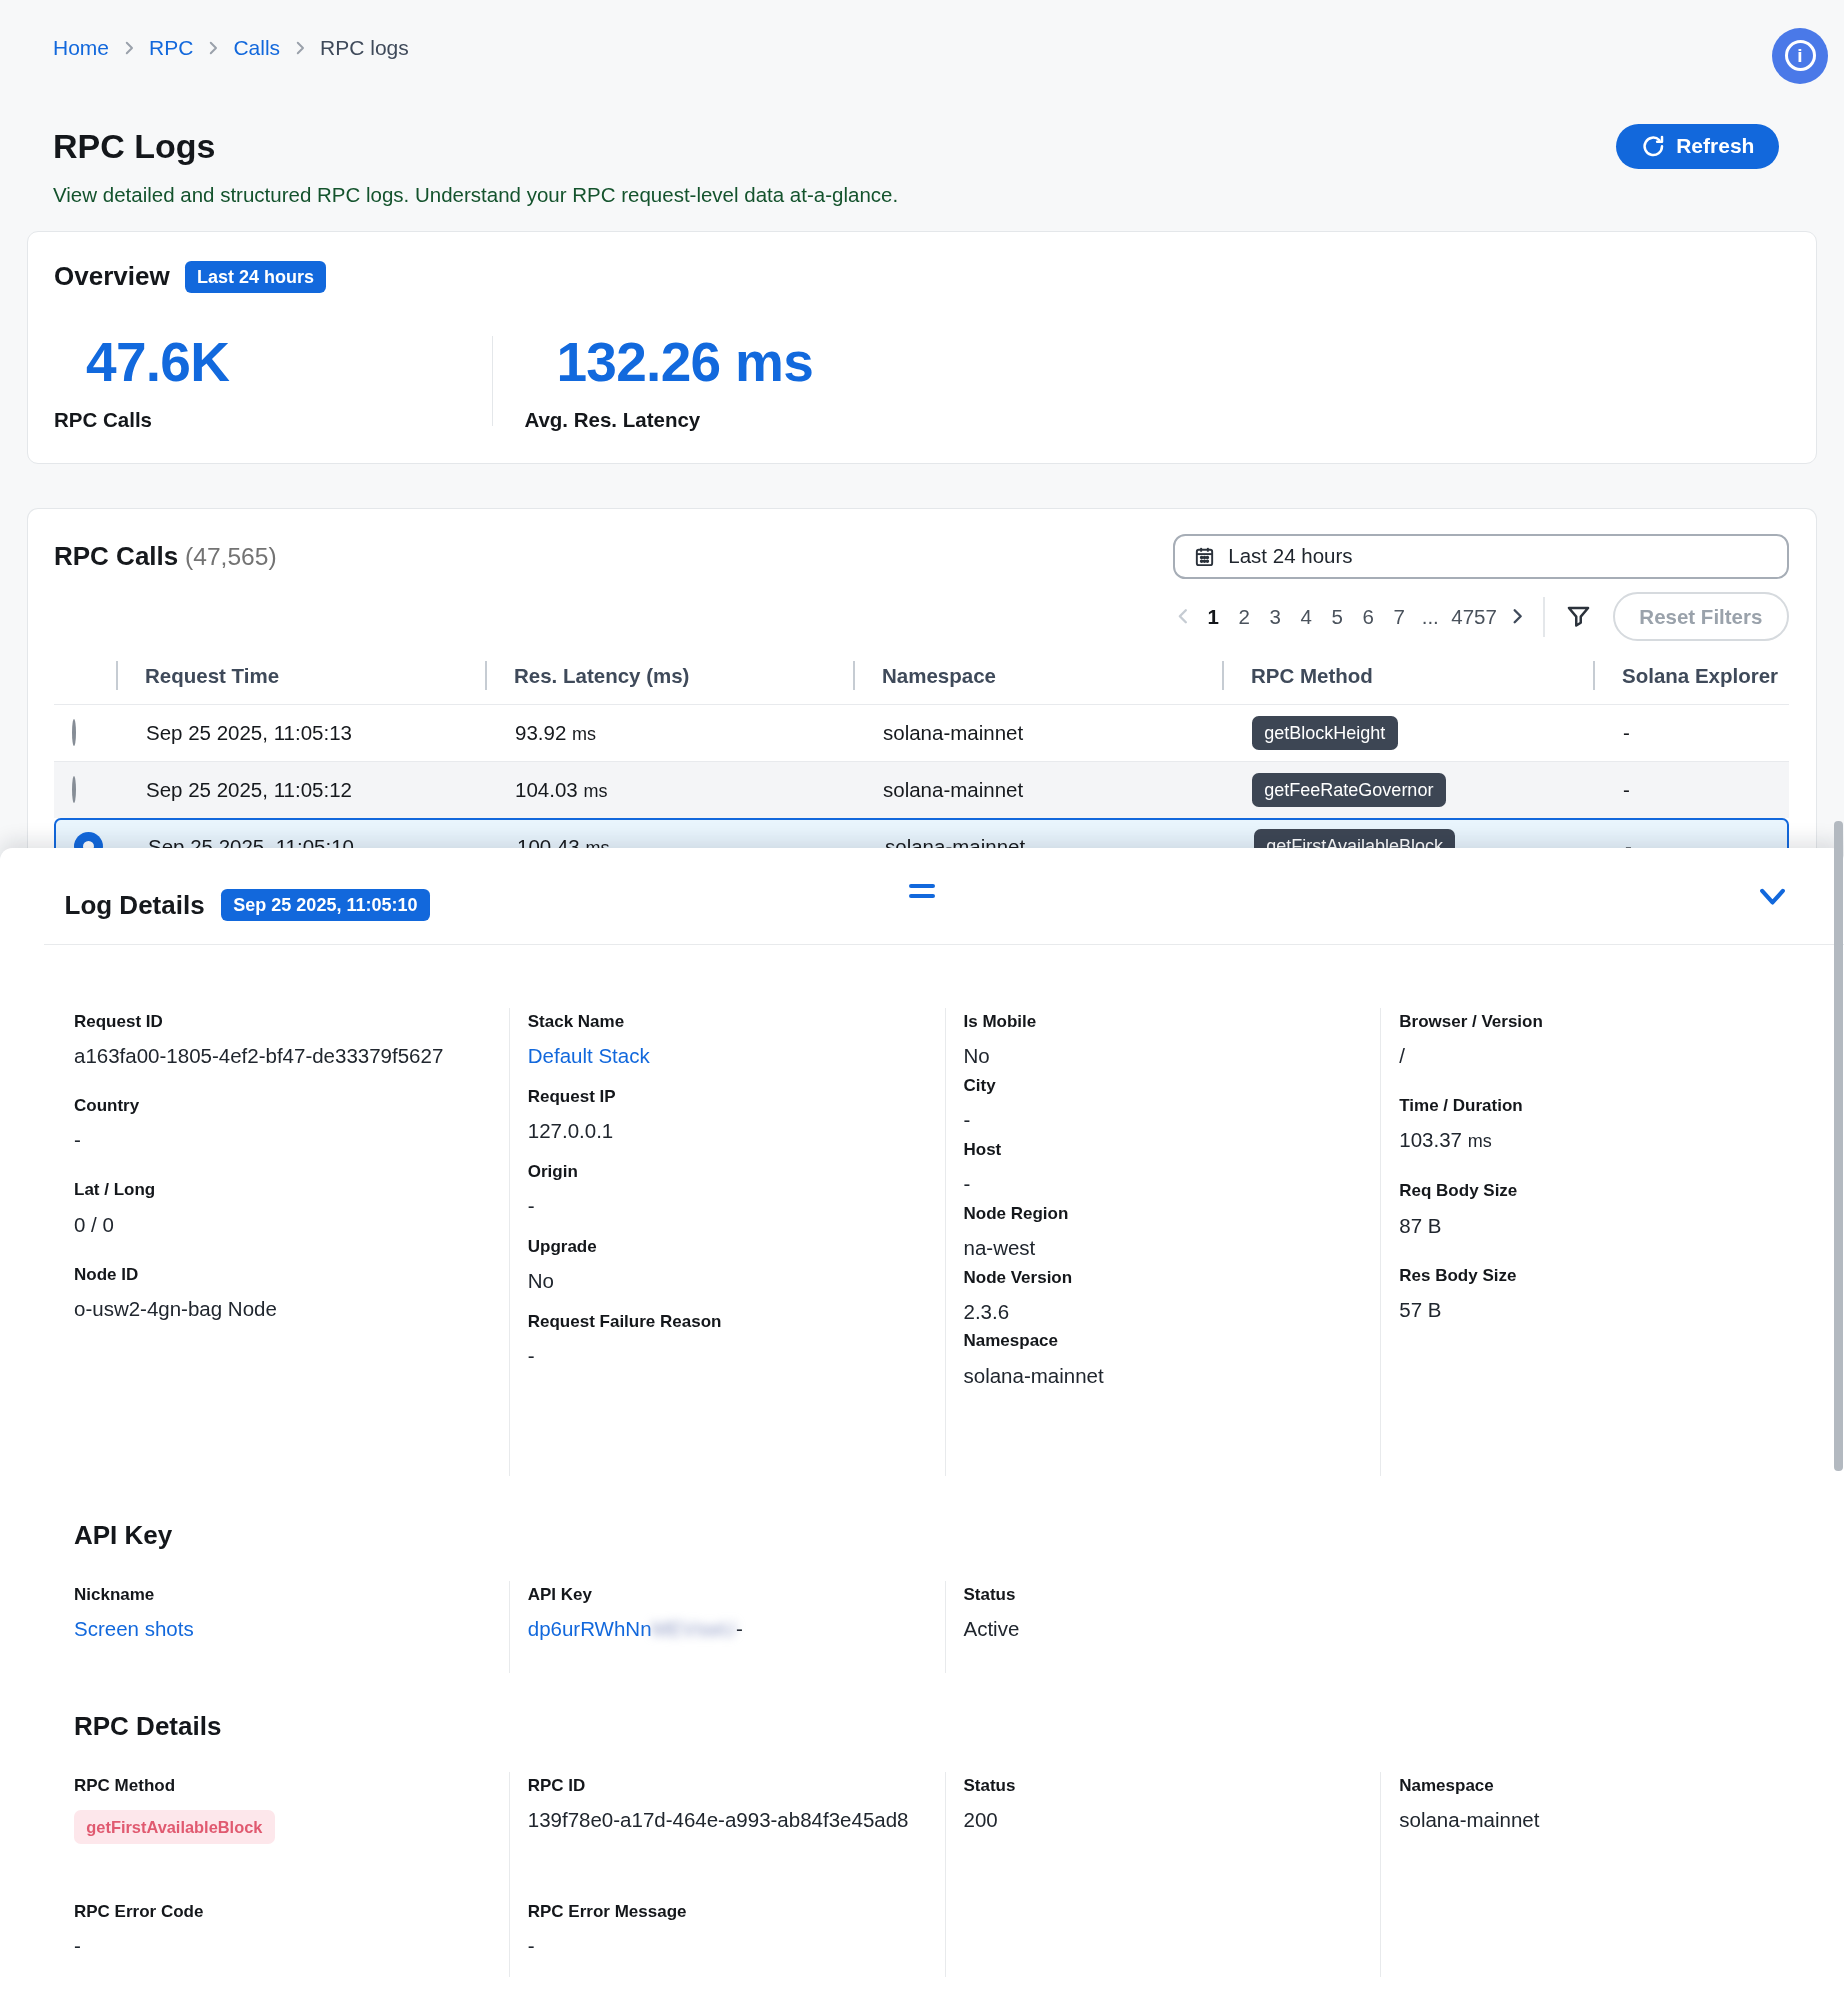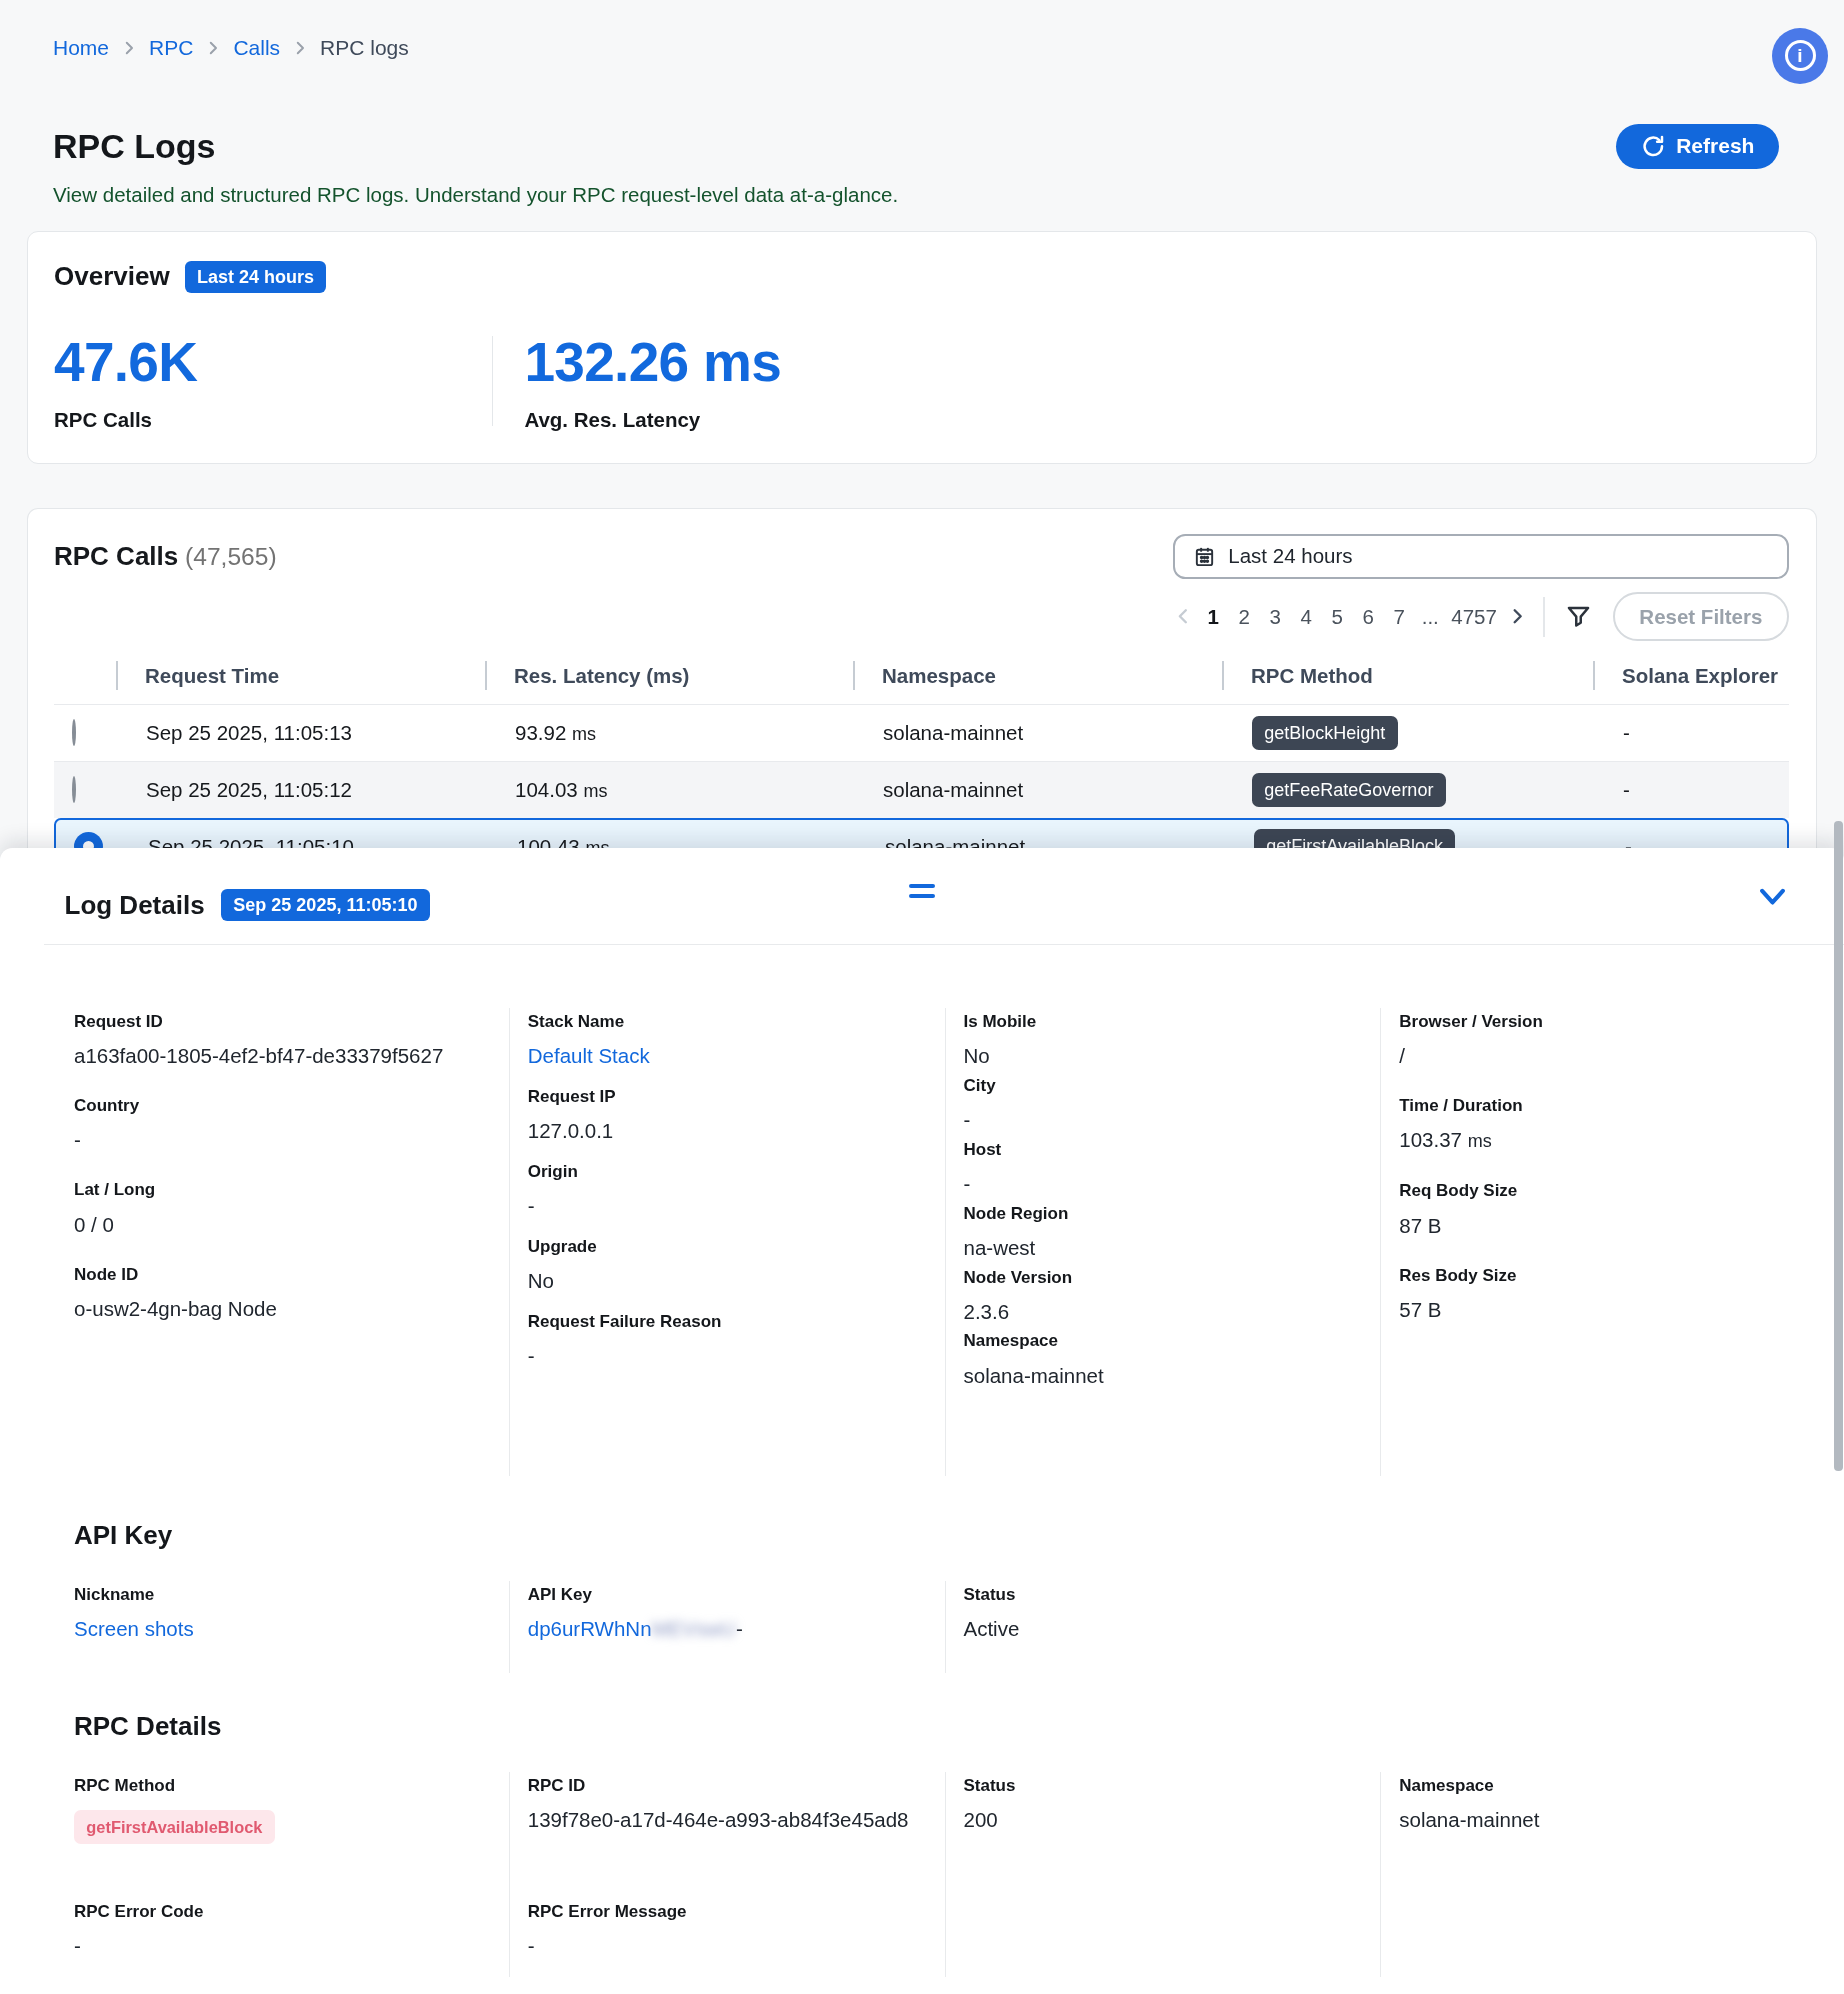--- a/index.html
+++ b/index.html
@@ -41,21 +41,21 @@
 
   
   .overview { padding:29px 27px 31px 26px; }
   .ov-head { display:flex; align-items:flex-start; gap:15px; }
   .sec-title { font-size:26px; font-weight:700; color:#14171b; }
   .badge-blue { background:#1268dc; color:#fff; font-size:18px; font-weight:600; padding:5.5px 12.3px; border-radius:6.2px; white-space:nowrap; }
   .stats { margin-top:37px; display:flex; }
   .stat1 { width:438px; }
   .stat-divider { width:1.4px; background:#e4e7ea; margin:5.5px 0; }
   .stat2 { padding-left:31px; }
-  .stat-value { font-size:55px; font-weight:600; color:#1269dd; letter-spacing:-0.7px; }
+  .stat-value { font-size:55px; font-weight:600; color:#1269dd; letter-spacing:-0.7px;margin-left:32px; }
   .stat-label { margin-top:13.7px; font-size:20.5px; font-weight:700; color:#14171b; }
 
   
   .calls { margin-top:44px; padding:24.6px 27px 0 26px; border-bottom:none; }
   .calls-head { display:flex; justify-content:space-between; align-items:center; }
   .calls-title { font-size:26px; font-weight:700; }
   .calls-count { font-size:24.6px; font-weight:400; color:#737373; margin-left:6.8px; }
   .date-input { width:616px; height:45px; border:2.1px solid #a6adb6; border-radius:12.3px; background:#fff;
     display:flex; align-items:center; gap:12.3px; padding:0 18px; cursor:pointer; }
   .date-input span { font-size:20.5px; color:#20262e; }

